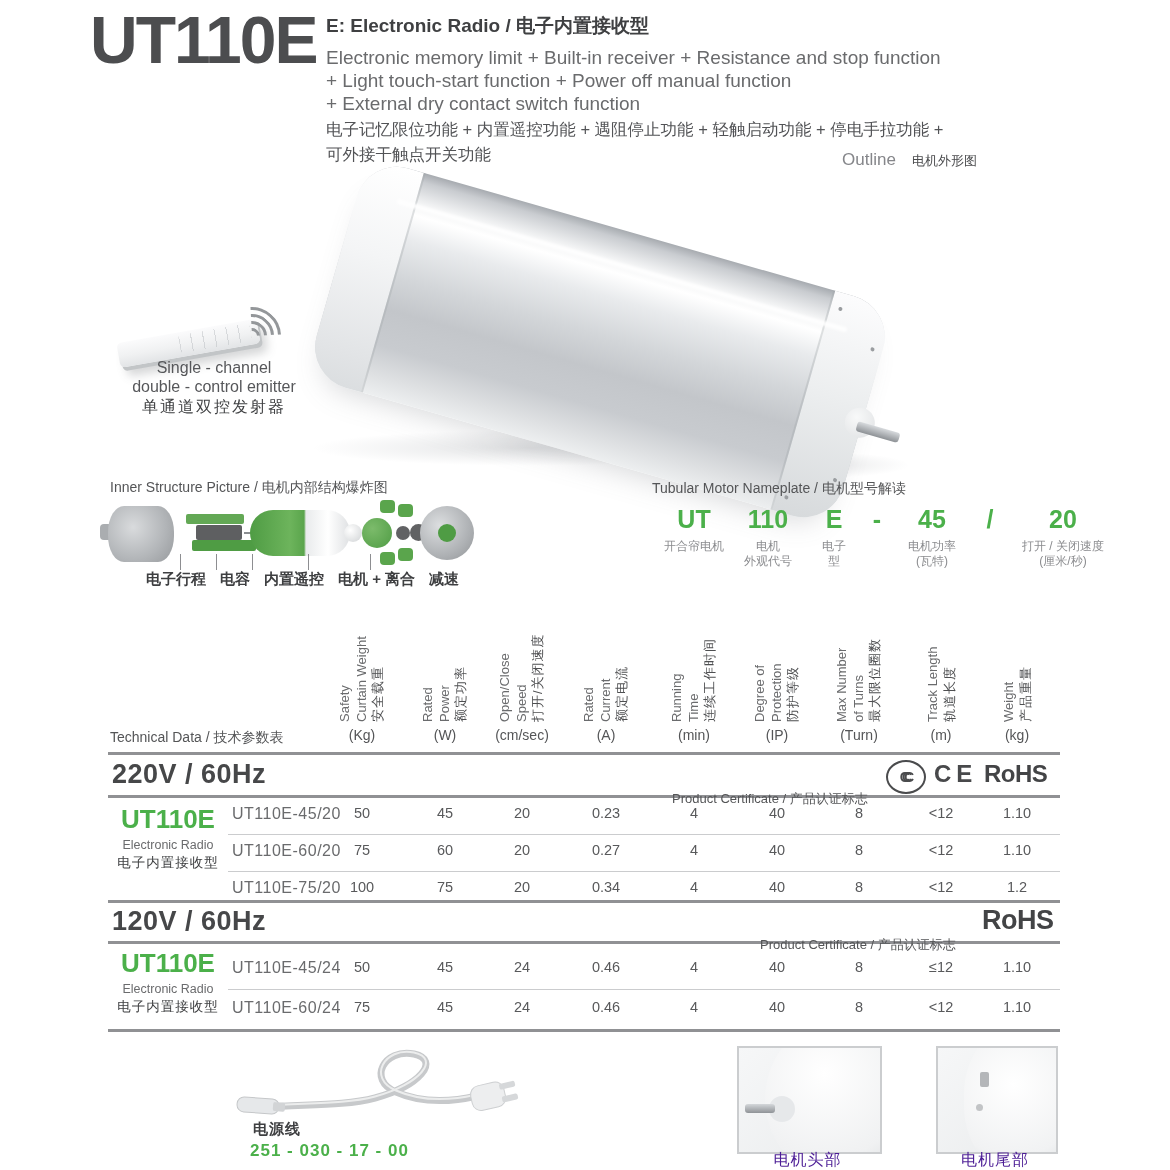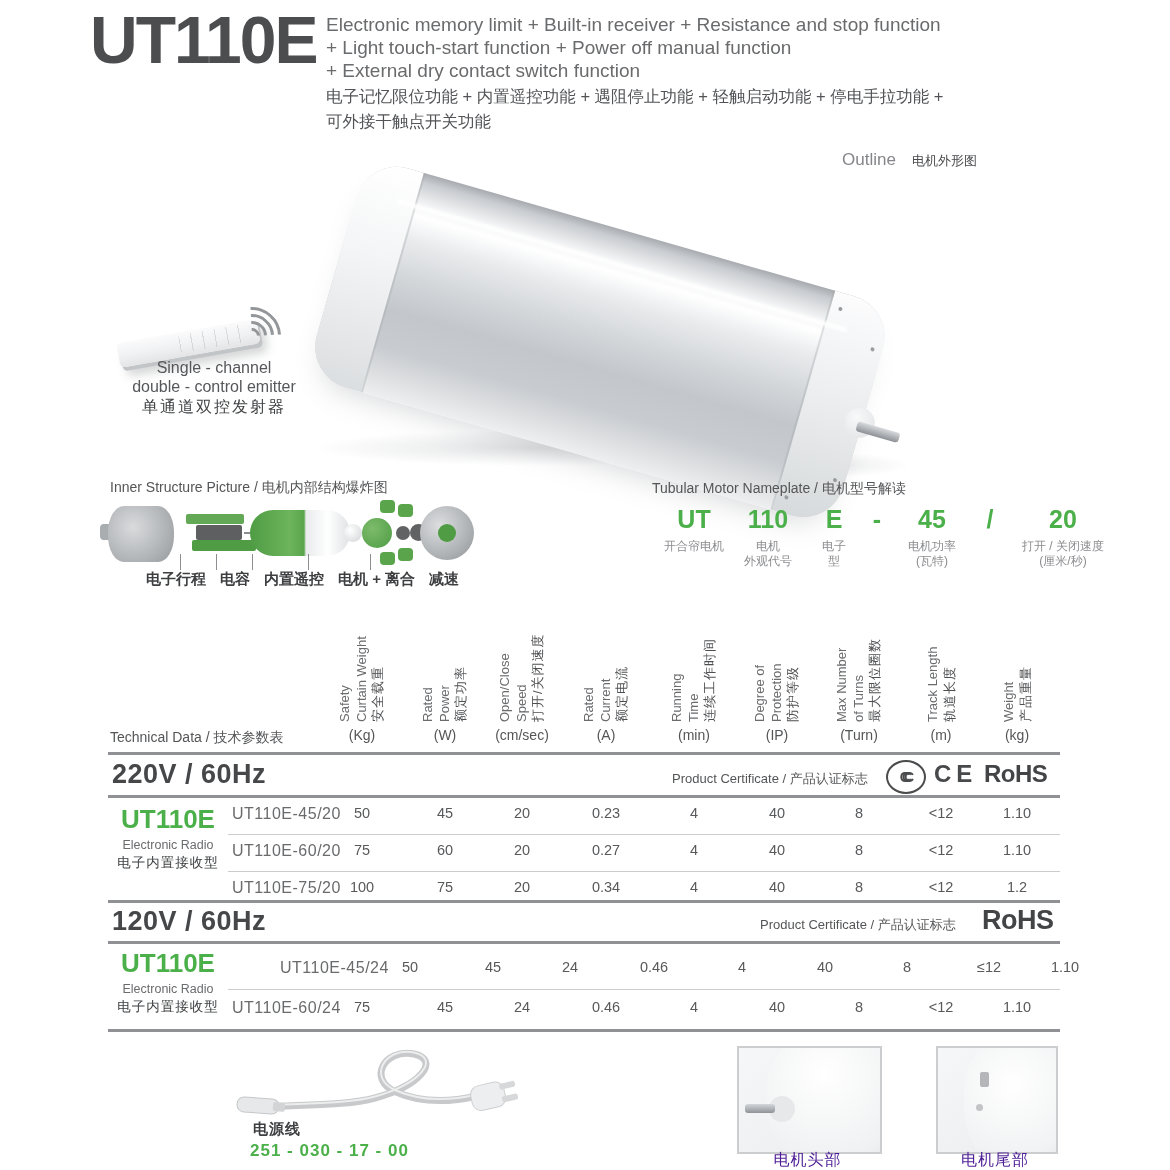--- a/index.html
+++ b/index.html
@@ -98,21 +98,21 @@
   .vh{writing-mode:vertical-rl;text-orientation:sideways;transform:rotate(180deg);
       font-size:13px;line-height:16.5px;height:120px;}
   .vh .en{display:block;color:#6a6b6d;white-space:pre-line;}
   .vh .zh{display:block;color:#4e4f51;letter-spacing:1px;}
   .unit{position:absolute;top:727px;width:84px;text-align:center;font-size:14px;color:#545557;}
   .c0{left:320px;} .c1{left:403px;} .c2{left:480px;} .c3{left:564px;} .c4{left:652px;}
   .c5{left:735px;} .c6{left:817px;} .c7{left:899px;} .c8{left:975px;}
   .rule{position:absolute;left:108px;width:952px;height:3px;background:#909194;}
   .sep{position:absolute;left:228px;width:832px;height:1px;background:#cbccce;}
   .volt{position:absolute;left:112px;font-size:27px;font-weight:bold;color:#464749;letter-spacing:0.5px;}
-  .cert-lbl{position:absolute;font-size:13px;color:#545557;}
+  .cert-lbl{position:absolute;font-size:13px;color:#545557;margin-top:20px;}
   .ccc{position:absolute;width:36px;height:30px;border:2px solid #4a4b4d;border-radius:50%;
        display:flex;align-items:center;justify-content:center;}
   .ccc span{font-size:14px;font-weight:bold;color:#4a4b4d;letter-spacing:-8px;padding-right:6px;}
   .ce{position:absolute;font-size:24px;font-weight:bold;color:#48494b;letter-spacing:5px;}
   .rohs{position:absolute;font-size:24px;font-weight:bold;color:#434446;letter-spacing:-0.5px;}
   .prod{position:absolute;left:112px;width:112px;text-align:center;}
   .prod .nm{font-size:26px;font-weight:bold;color:#4bb04a;line-height:30px;}
   .prod .s1{font-size:12.5px;color:#6a6b6d;margin-top:4px;}
   .prod .s2{font-size:13.5px;color:#3f4042;margin-top:2px;letter-spacing:1px;}
   .drow{position:absolute;left:0;width:1088px;height:24px;}
@@ -137,20 +137,21 @@
   .ph2 .dot{position:absolute;left:38px;top:56px;width:7px;height:7px;border-radius:50%;background:#c2c4c6;}
   .ph-cap{position:absolute;top:1150px;font-size:16px;color:#4c1d95;text-align:center;letter-spacing:1px;}
 </style>
 </head>
 <body>
 
 <div id="canvas">
 
   <div class="abs title">UT110E</div>
   <div class="abs hdr">
+    <div class="type">E:  Electronic Radio / 电子内置接收型</div>
     <div class="en">Electronic memory limit + Built-in receiver + Resistance and stop function</div>
     <div class="en">+ Light touch-start function + Power off manual function</div>
     <div class="en">+ External dry contact switch function</div>
     <div class="zh">电子记忆限位功能 +  内置遥控功能 + 遇阻停止功能 + 轻触启动功能 + 停电手拉功能 +</div>
     <div class="zh">可外接干触点开关功能</div>
   </div>
   <div class="abs outline-lbl">
     <span class="o-en">Outline</span><span class="o-zh">电机外形图</span>
   </div>
 
@@ -389,21 +390,21 @@
   <div class="volt" style="top:906px;">120V / 60Hz</div>
   <div class="cert-lbl" style="left:760px;top:916px;">Product Certificate / 产品认证标志</div>
   <div class="rohs" style="left:982px;top:905px;font-size:27px;">RoHS</div>
 
   <div class="prod" style="top:948px;">
     <div class="nm">UT110E</div>
     <div class="s1">Electronic Radio</div>
     <div class="s2">电子内置接收型</div>
   </div>
 
-  <div class="drow" style="top:959px;margin-left:48px;">
+  <div class="drow" style="top:959px;">
     <span class="model">UT110E-45/24</span>
     <span class="v c0">50</span>
     <span class="v c1">45</span>
     <span class="v c2">24</span>
     <span class="v c3">0.46</span>
     <span class="v c4">4</span>
     <span class="v c5">40</span>
     <span class="v c6">8</span>
     <span class="v c7">≤12</span>
     <span class="v c8">1.10</span>

